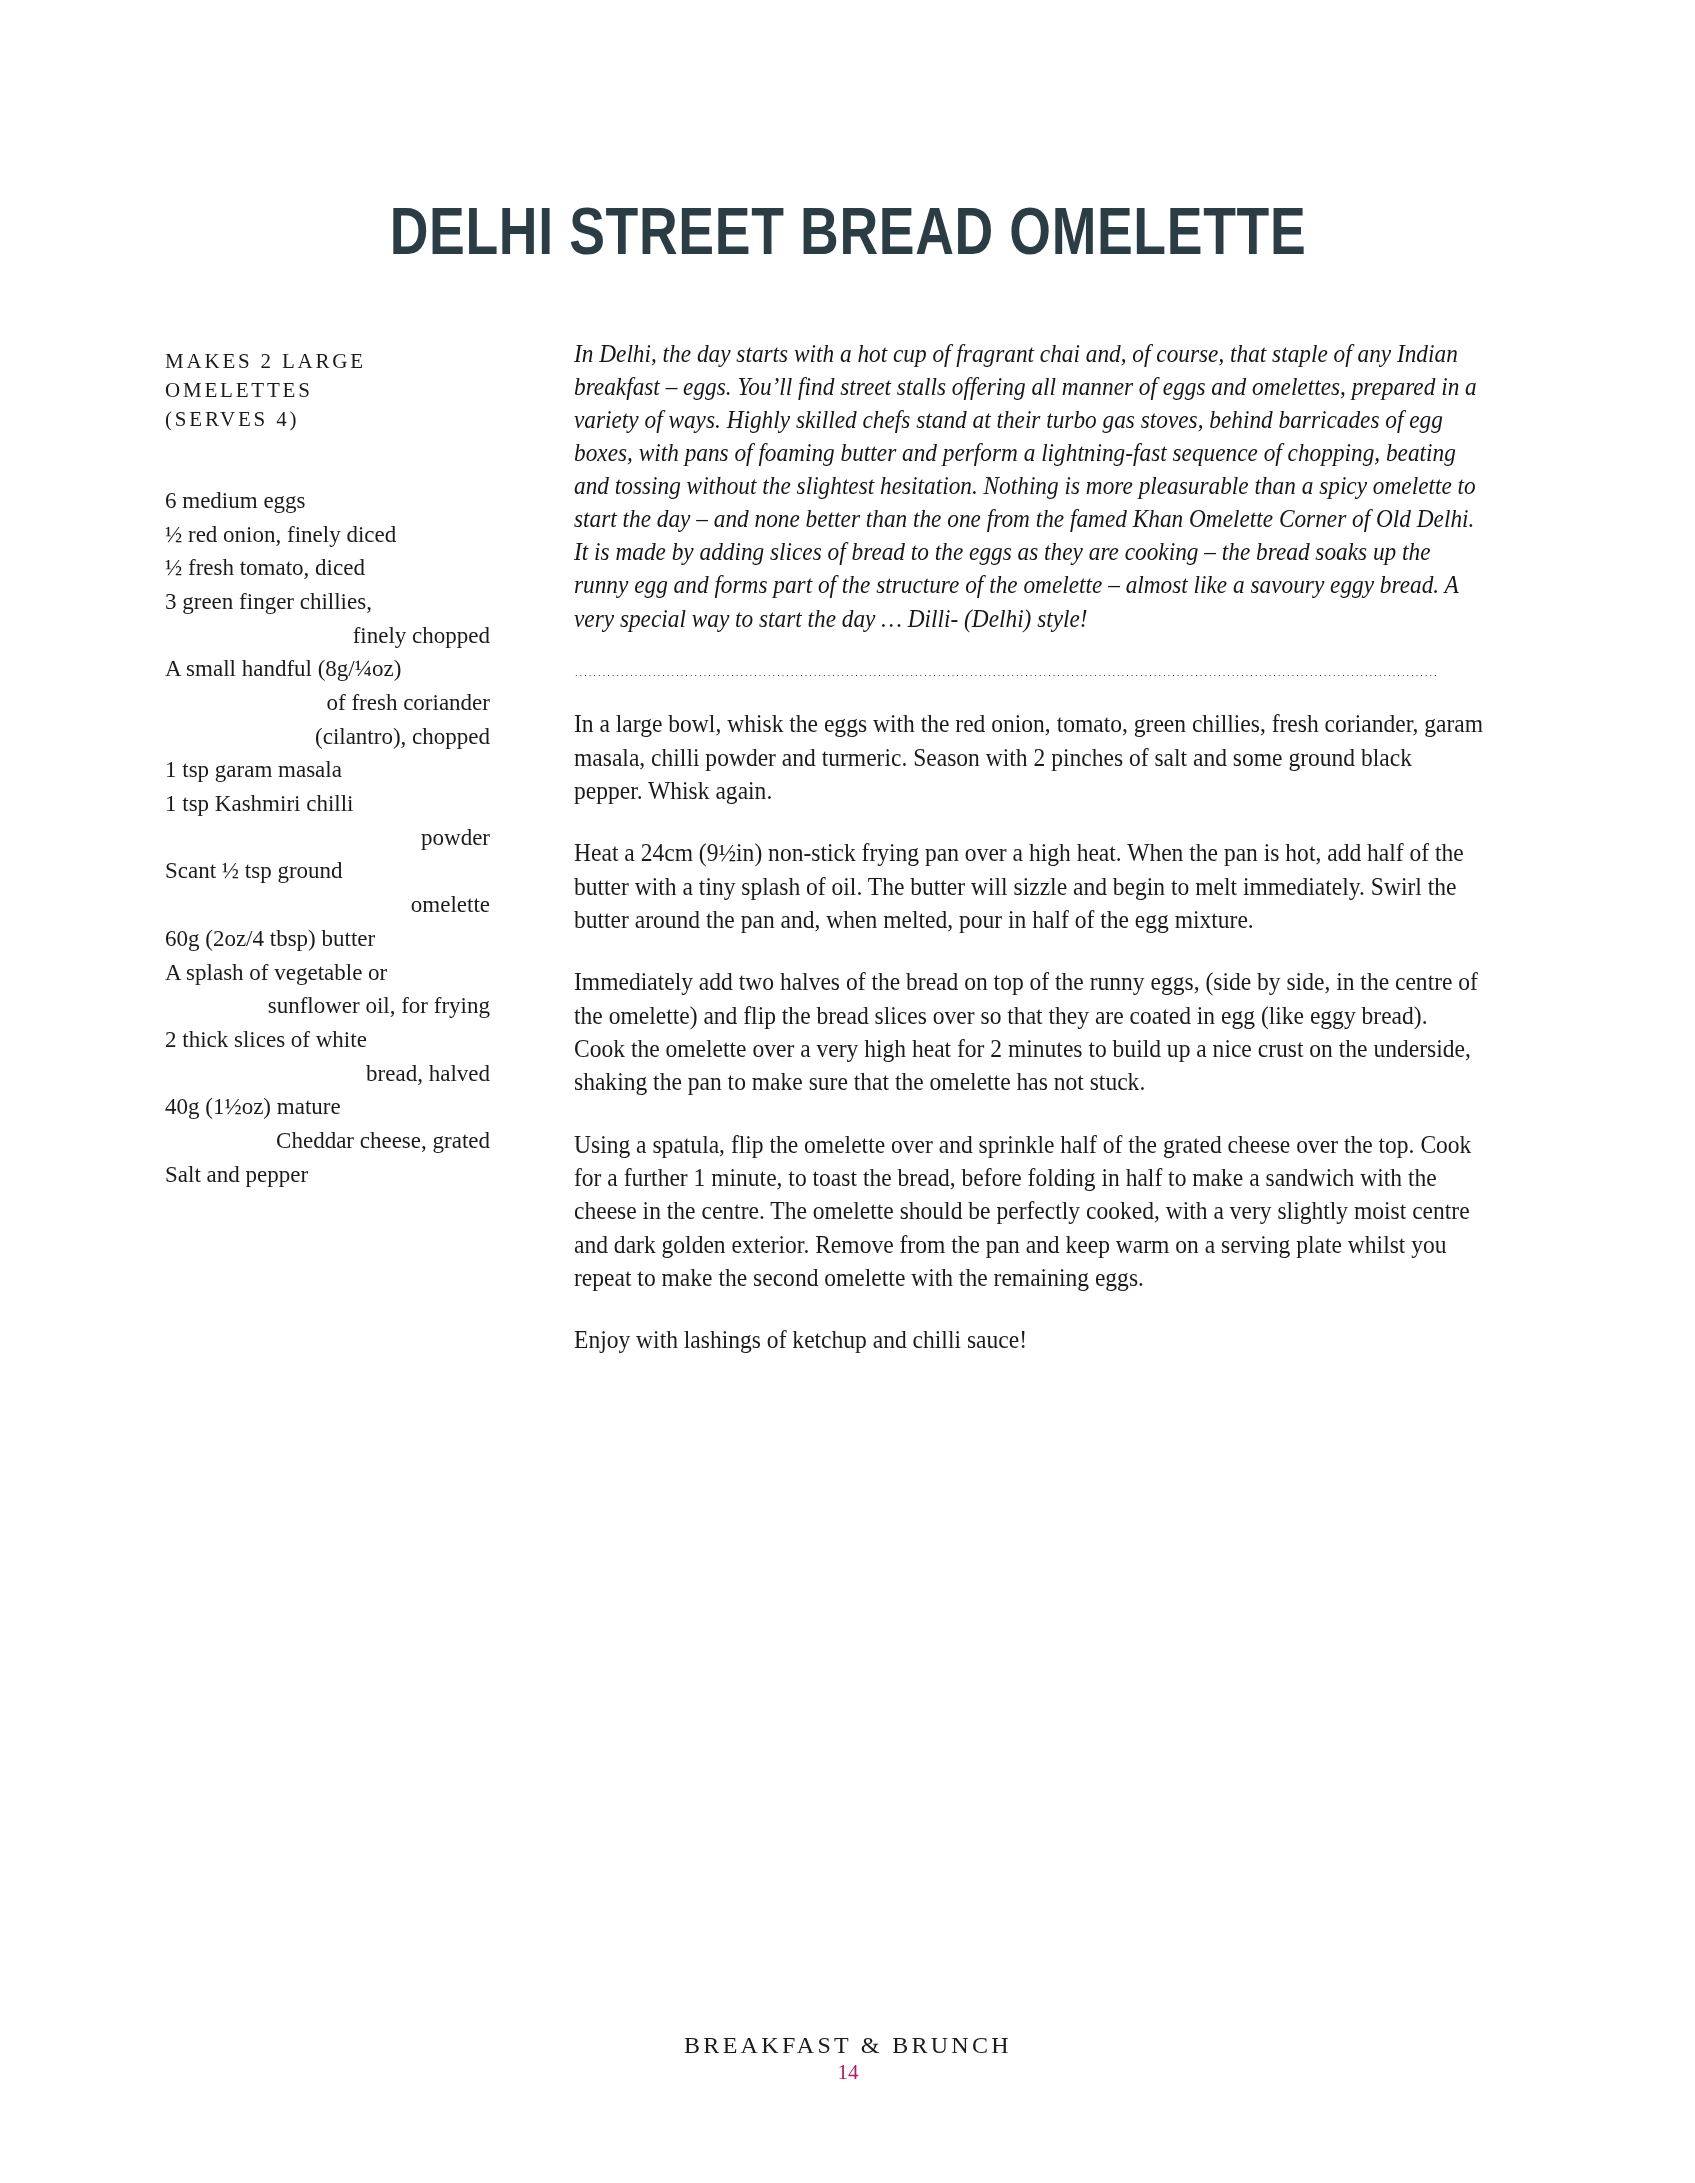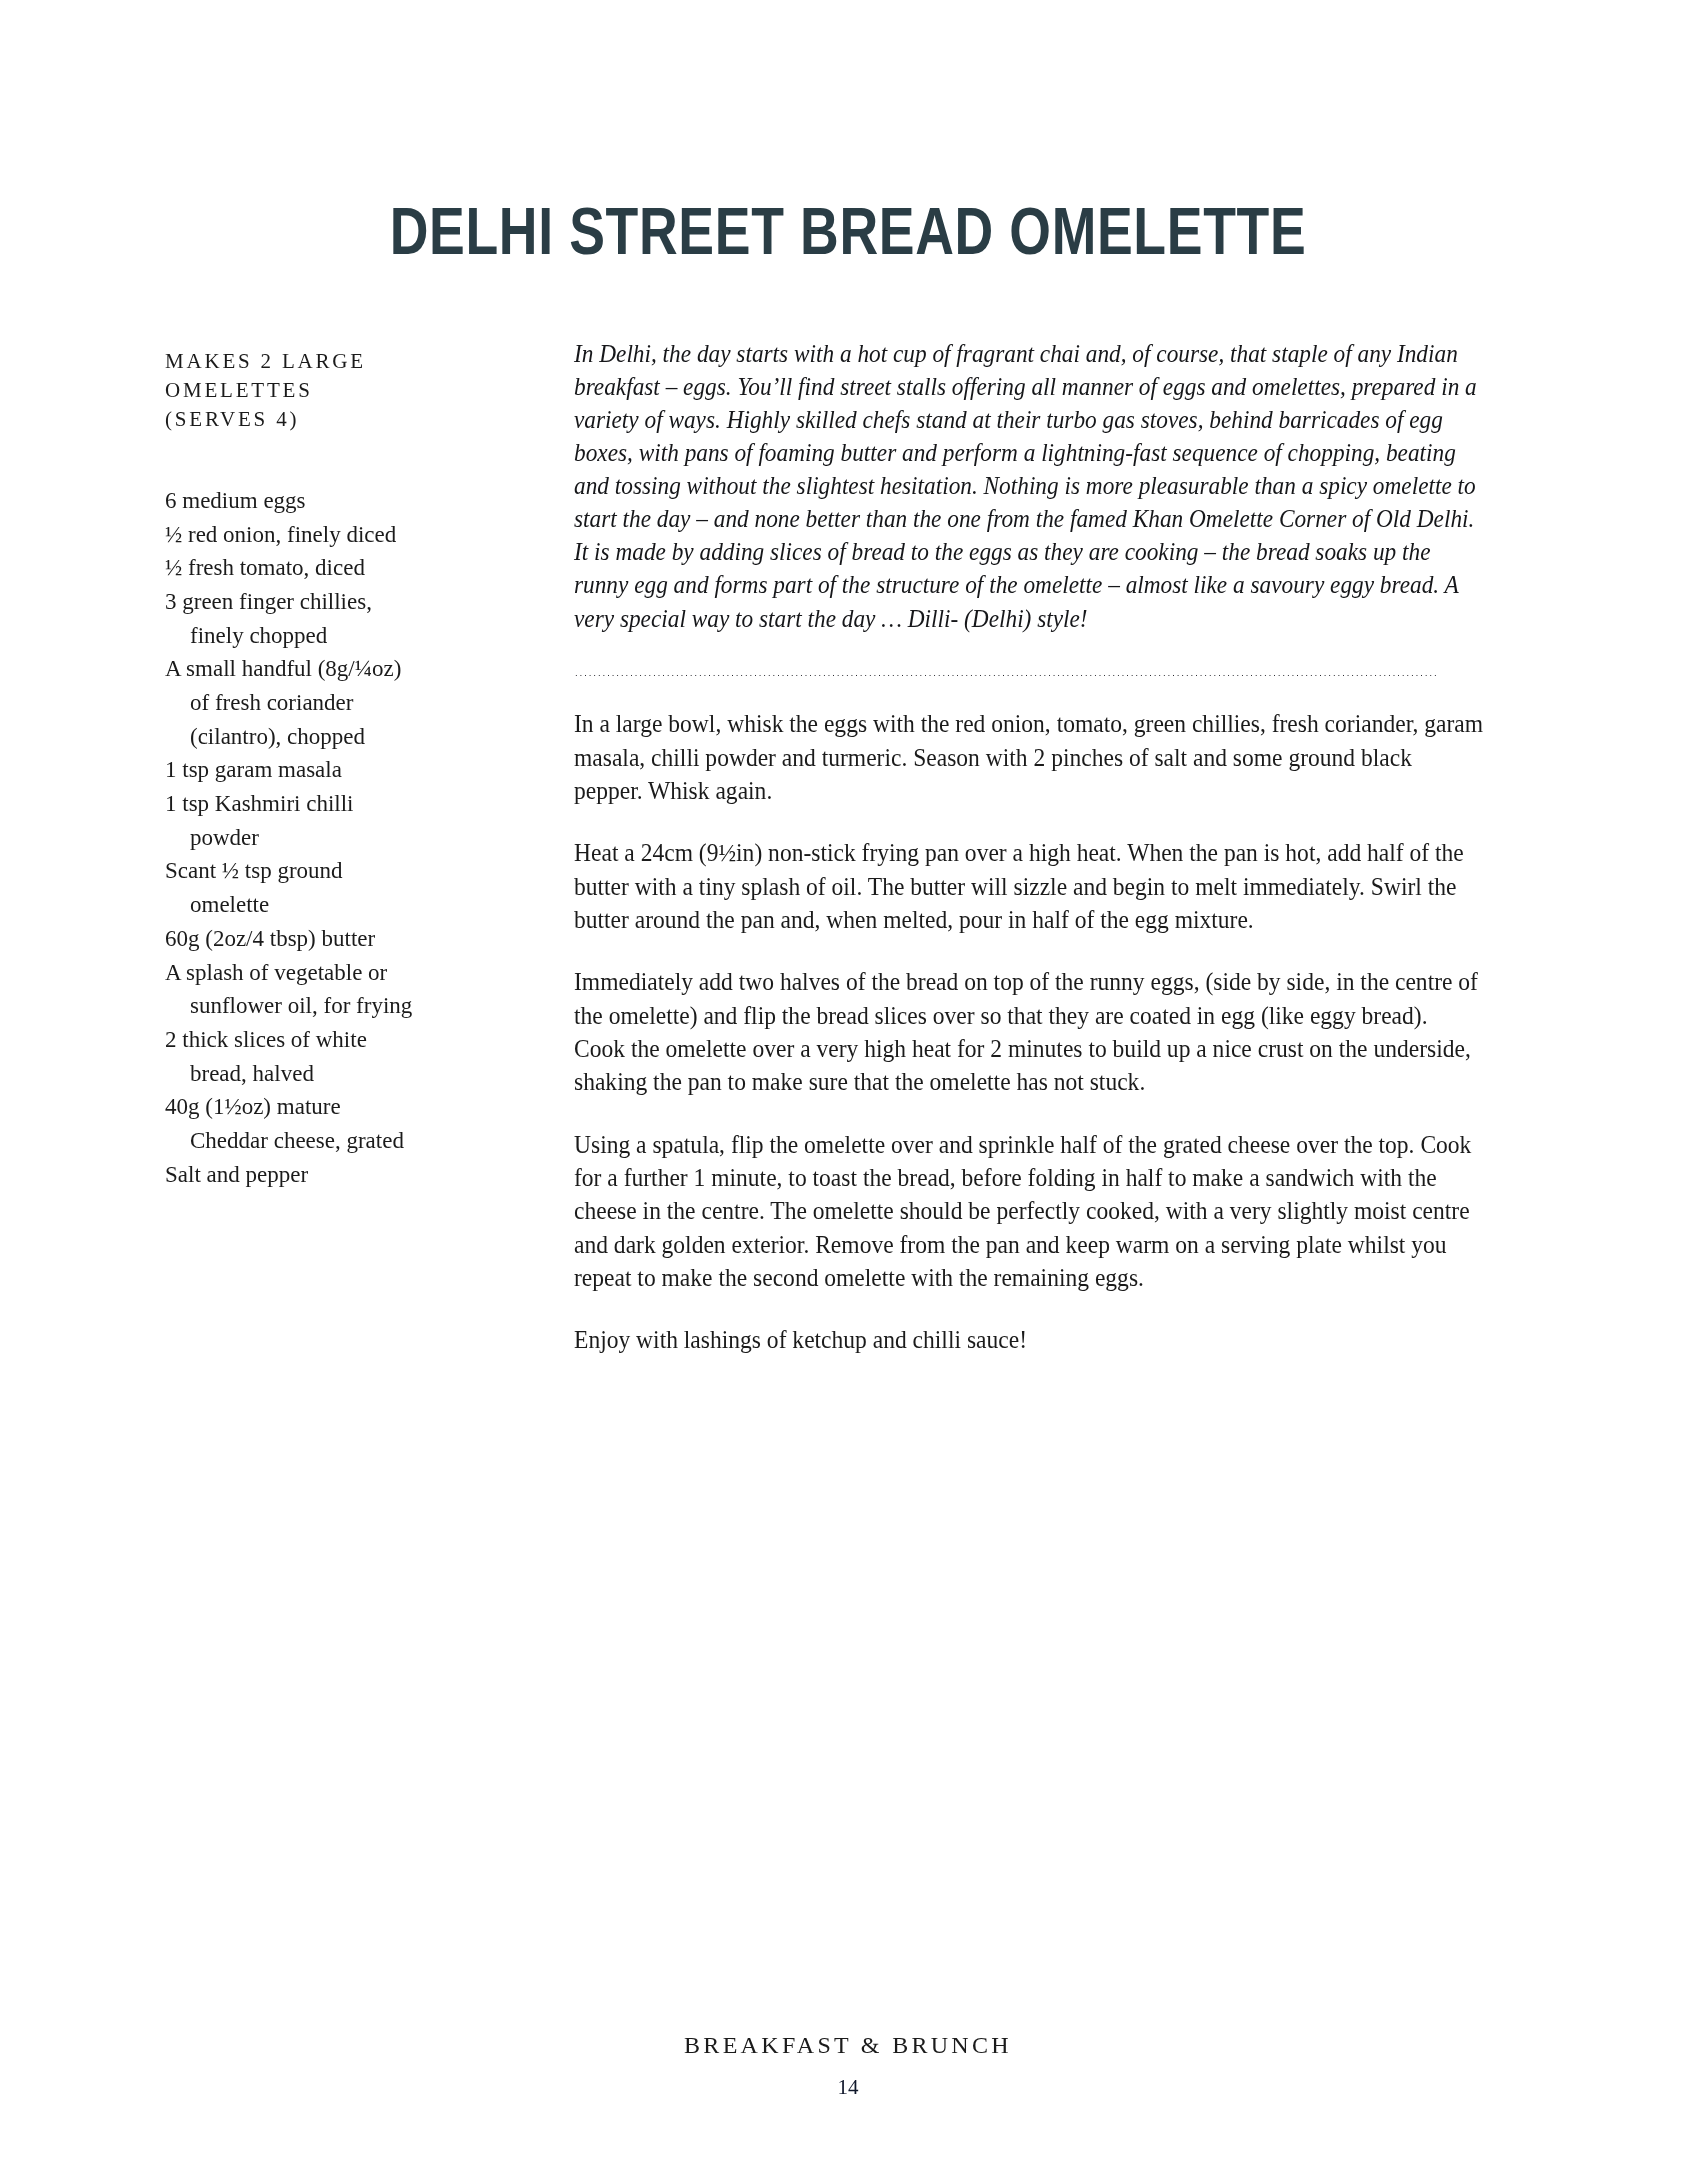--- a/index.html
+++ b/index.html
@@ -66,20 +66,21 @@
   }
   .ingredients li {
     margin: 0;
     padding: 0 0 0 25px;
     text-indent: -25px;
   }
   .ingredients li .cont {
     display: block;
     text-indent: 0;
     padding-left: 0;
+    text-align: right;
   }
 
   
   .main-col {
     position: absolute;
     left: 574px;
     top: 337px;
     width: 910px;
   }
 
@@ -126,23 +127,23 @@
     top: 2032px;
     text-align: center;
   }
   .running-head {
     font-size: 24px;
     letter-spacing: 3.3px;
     color: #1b1b1b;
     white-space: pre;
   }
   .page-number {
-    margin-top: 16px;
+    margin-top: 1px;
     font-size: 21px;
-    color: #0f172a;
+    color: #be185d;
   }
 </style>
 </head>
 <body>
 
 <div class="page">
 
   <h1 class="recipe-title">DELHI STREET BREAD OMELETTE</h1>
 
   <div class="sidebar">

